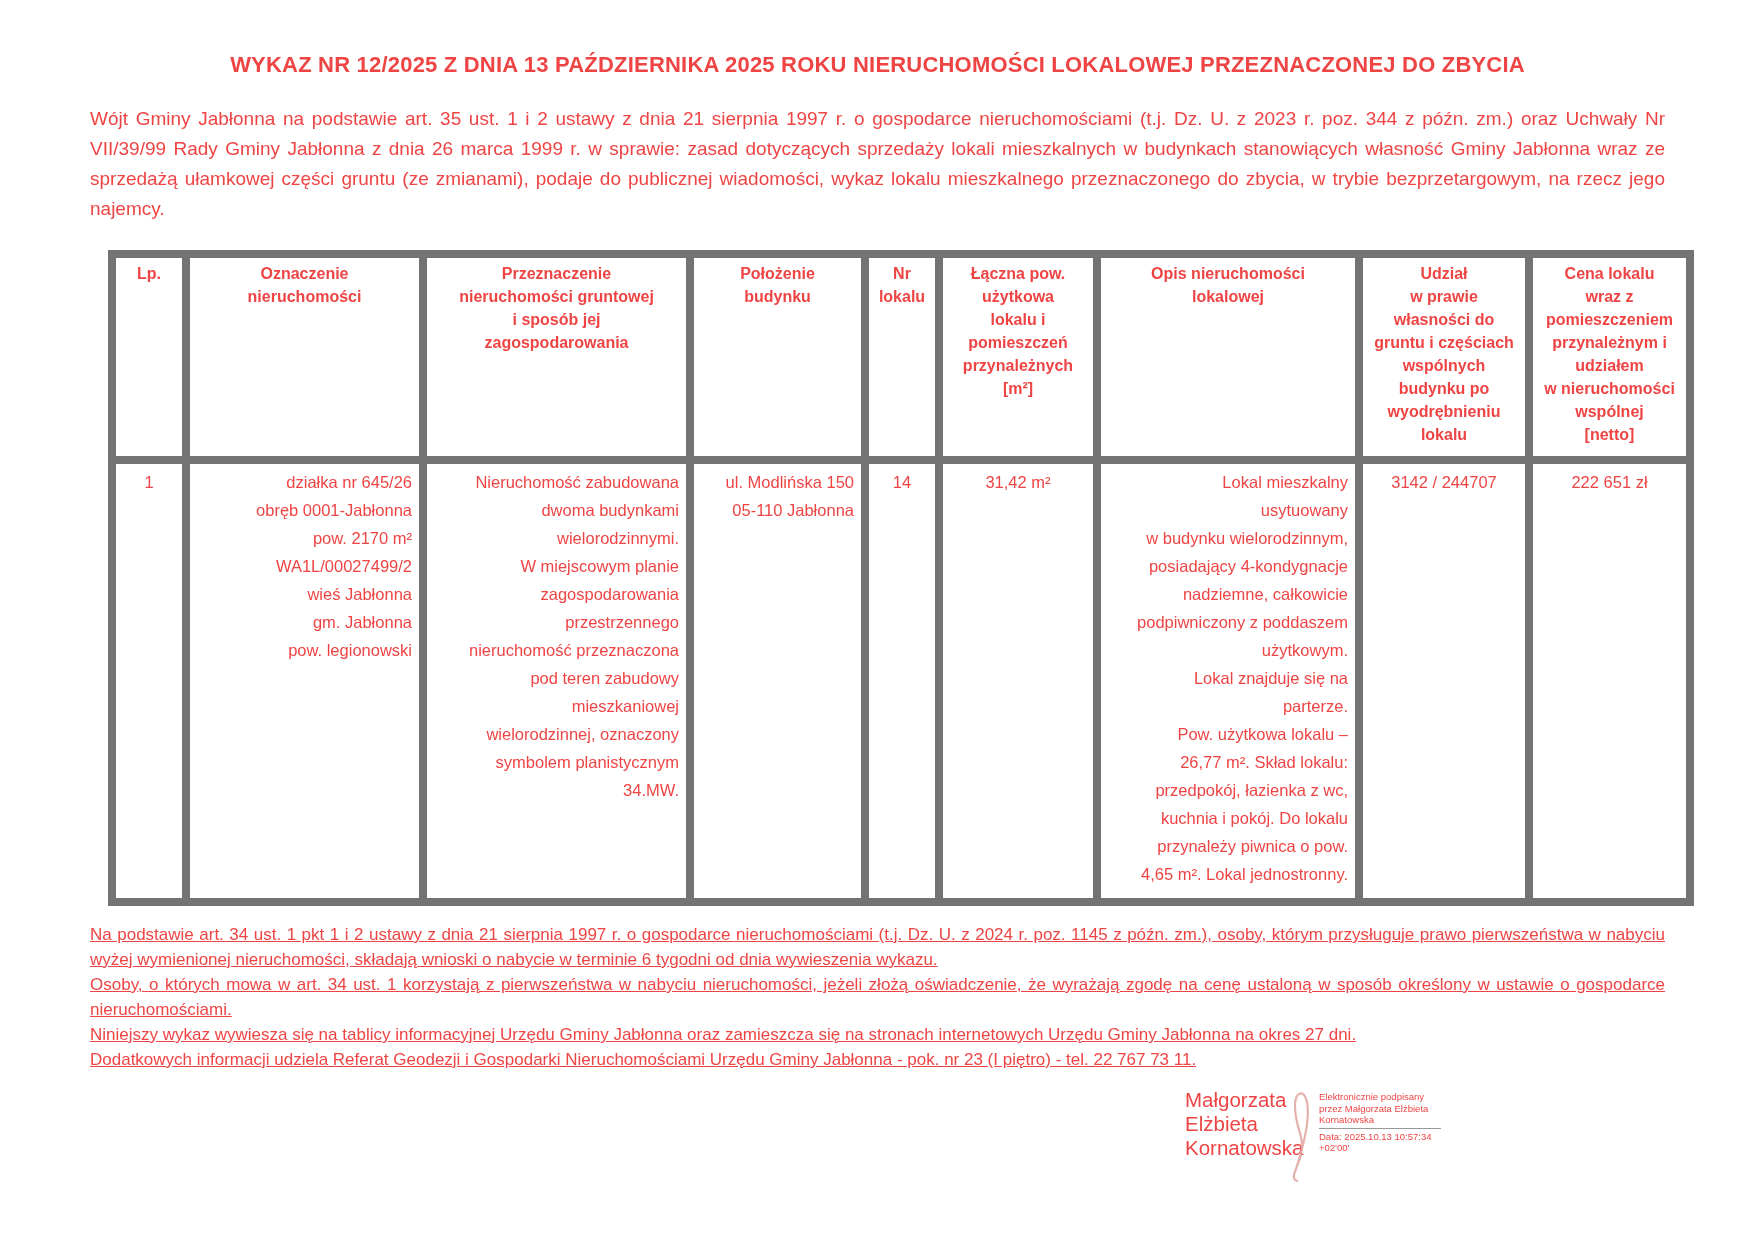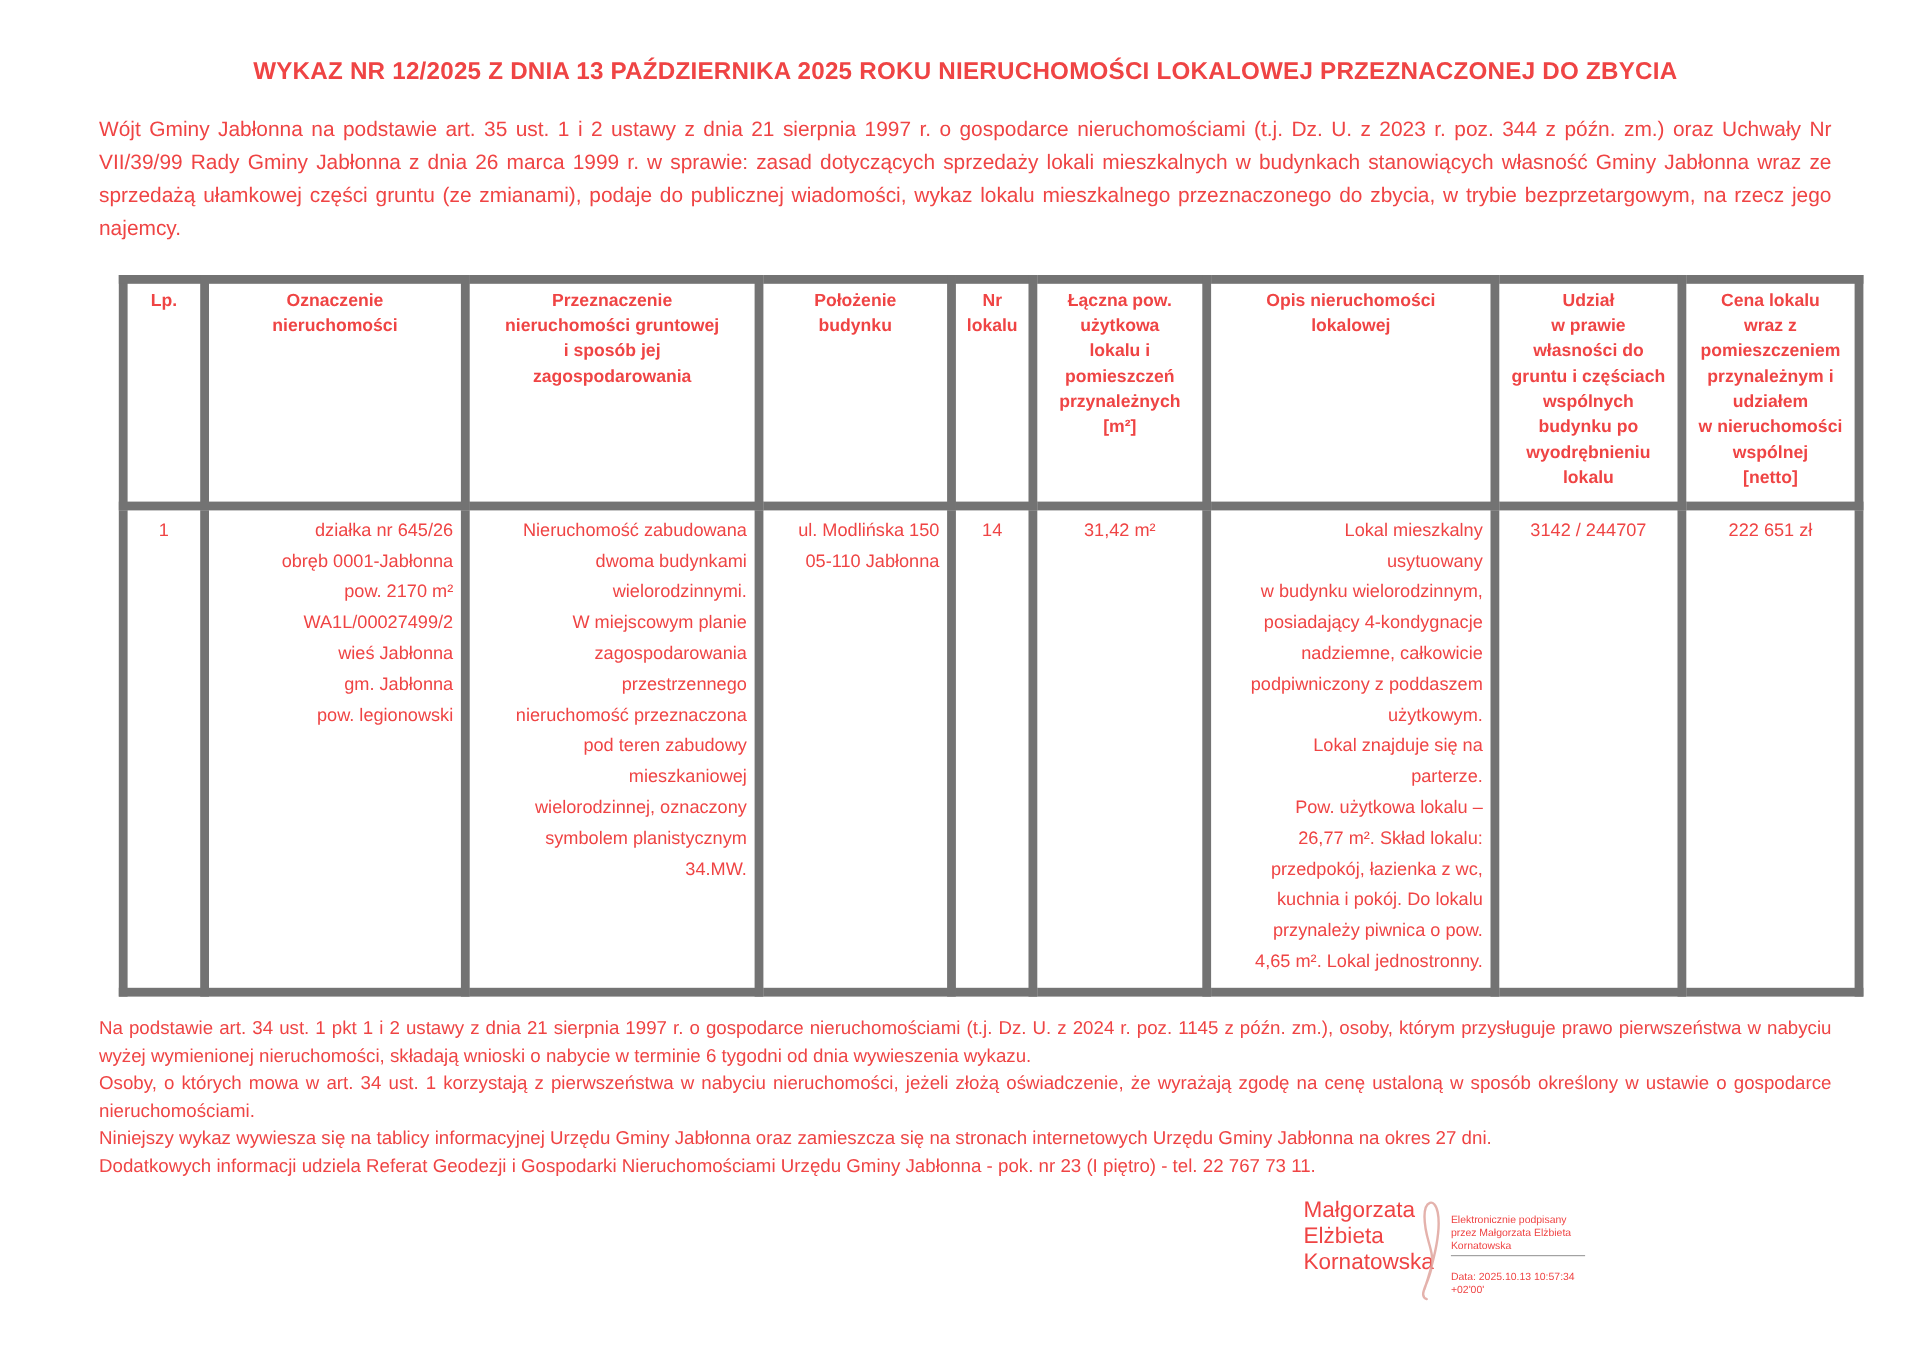--- a/index.html
+++ b/index.html
@@ -53,20 +53,21 @@
   td.c-center{text-align:center;}
   td.c-left{text-align:right;}
   .footer-notes{
     margin:16px 90px 0 90px;
     font-size:17px;
     line-height:25px;
   }
   .footer-notes p{
     margin:0;
     text-align:justify;
+    text-decoration:underline;
   }
   .sig-heading{
     position:absolute;
     left:1060px;top:1002px;
     width:440px;
     text-align:center;
     font-size:17.5px;
     line-height:22px;
     white-space:pre-line;
   }
@@ -85,27 +86,26 @@
   .esign-squiggle{
     width:36px;height:100px;
     margin:-4px 2px 0 0;
     flex:none;
   }
   .esign-stamp{
     width:122px;
     font-size:9.5px;
     line-height:11.5px;
     padding-top:3px;
-    margin-top:13px;
   }
   .esign-stamp .stamp-top{white-space:pre-line;display:block;}
   .esign-stamp .stamp-bottom{
     white-space:pre-line;display:block;
     border-top:1px solid #999999;
-    margin-top:2px;padding-top:14px;
+    margin-top:2px;padding-top:2px;
   }
 </style>
 </head>
 <body>
 
 <div class="page">
 
   <h1 class="doc-title">WYKAZ NR 12/2025 Z DNIA 13 PAŹDZIERNIKA 2025 ROKU NIERUCHOMOŚCI LOKALOWEJ PRZEZNACZONEJ DO ZBYCIA</h1>
 
   <p class="intro">Wójt Gminy Jabłonna na podstawie art. 35 ust. 1 i 2 ustawy z dnia 21 sierpnia 1997 r. o gospodarce  nieruchomościami (t.j. Dz. U. z 2023 r. poz. 344 z późn. zm.) oraz Uchwały Nr VII/39/99 Rady Gminy Jabłonna z dnia 26 marca 1999 r. w sprawie: zasad dotyczących sprzedaży lokali mieszkalnych w budynkach stanowiących własność Gminy Jabłonna wraz ze sprzedażą ułamkowej części gruntu (ze zmianami), podaje do publicznej wiadomości, wykaz lokalu mieszkalnego przeznaczonego do zbycia, w trybie bezprzetargowym, na rzecz jego najemcy.</p>

